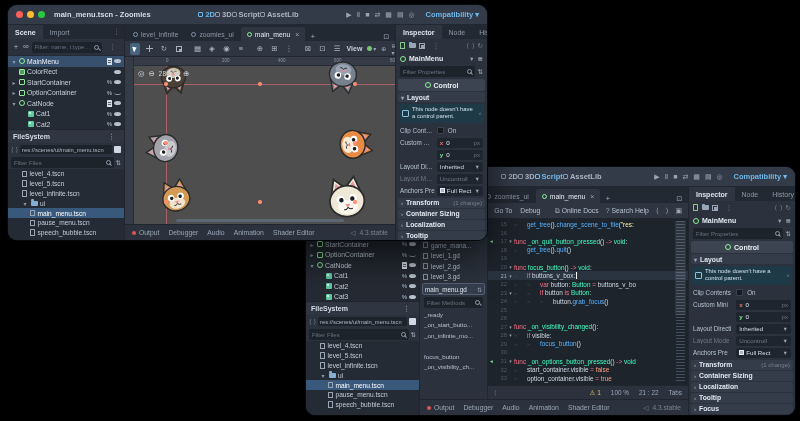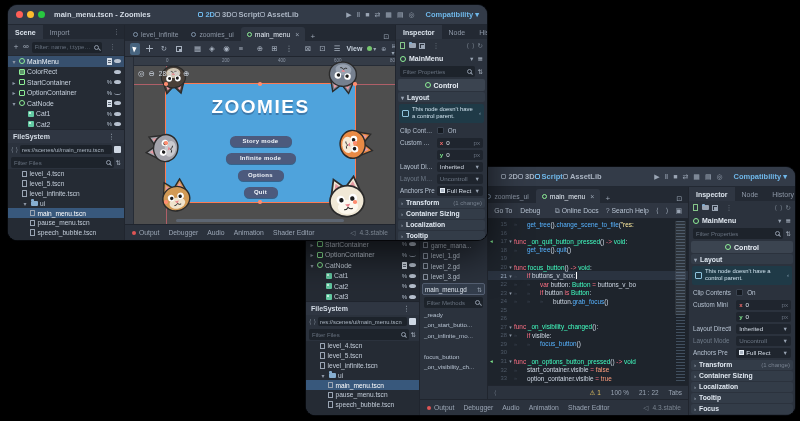--- a/index.html
+++ b/index.html
@@ -876,28 +876,20 @@
           <span style="left:32px">0</span>
           <span style="left:88px">200</span>
           <span style="left:144px">400</span>
           <span style="left:200px">600</span>
           <span style="left:256px">800</span>
         </div>
         <div class="ruler-left"></div>
         <div class="canvas">
           <div class="cross-v" style="left:32px"></div>
           <div class="cross-h" style="top:18px"></div>
-          <div class="game-rect">
-            <div class="sel-border"></div>
-            <div class="game-title">ZOOMIES</div>
-            <div class="game-btn" style="top:52px;  width:62px">Story mode</div>
-            <div class="game-btn" style="top:69px;  width:70px">Infinite mode</div>
-            <div class="game-btn" style="top:86px;  width:46px">Options</div>
-            <div class="game-btn" style="top:103px; width:34px">Quit</div>
-          </div>
 
           <svg class="cat" viewBox="0 0 100 95" style="--fur:#4a4038;--muzzle:#cfc4b2;left:24px;top:-1px;width:31px;height:30px;transform:rotate(178deg)">
               <use href="#cat-head"></use>
             </svg>
           <svg class="cat" viewBox="0 0 100 95" style="--fur:#76808f;--muzzle:#98a2b0;left:191px;top:-5px;width:35px;height:33px;transform:rotate(187deg)">
               <use href="#cat-head"></use>
             </svg>
           <svg class="cat" viewBox="0 0 100 95" style="--fur:#a3a3ab;--muzzle:#cacace;left:11px;top:65px;width:35px;height:33px;transform:rotate(-80deg)">
               <use href="#cat-head"></use>
             </svg>

